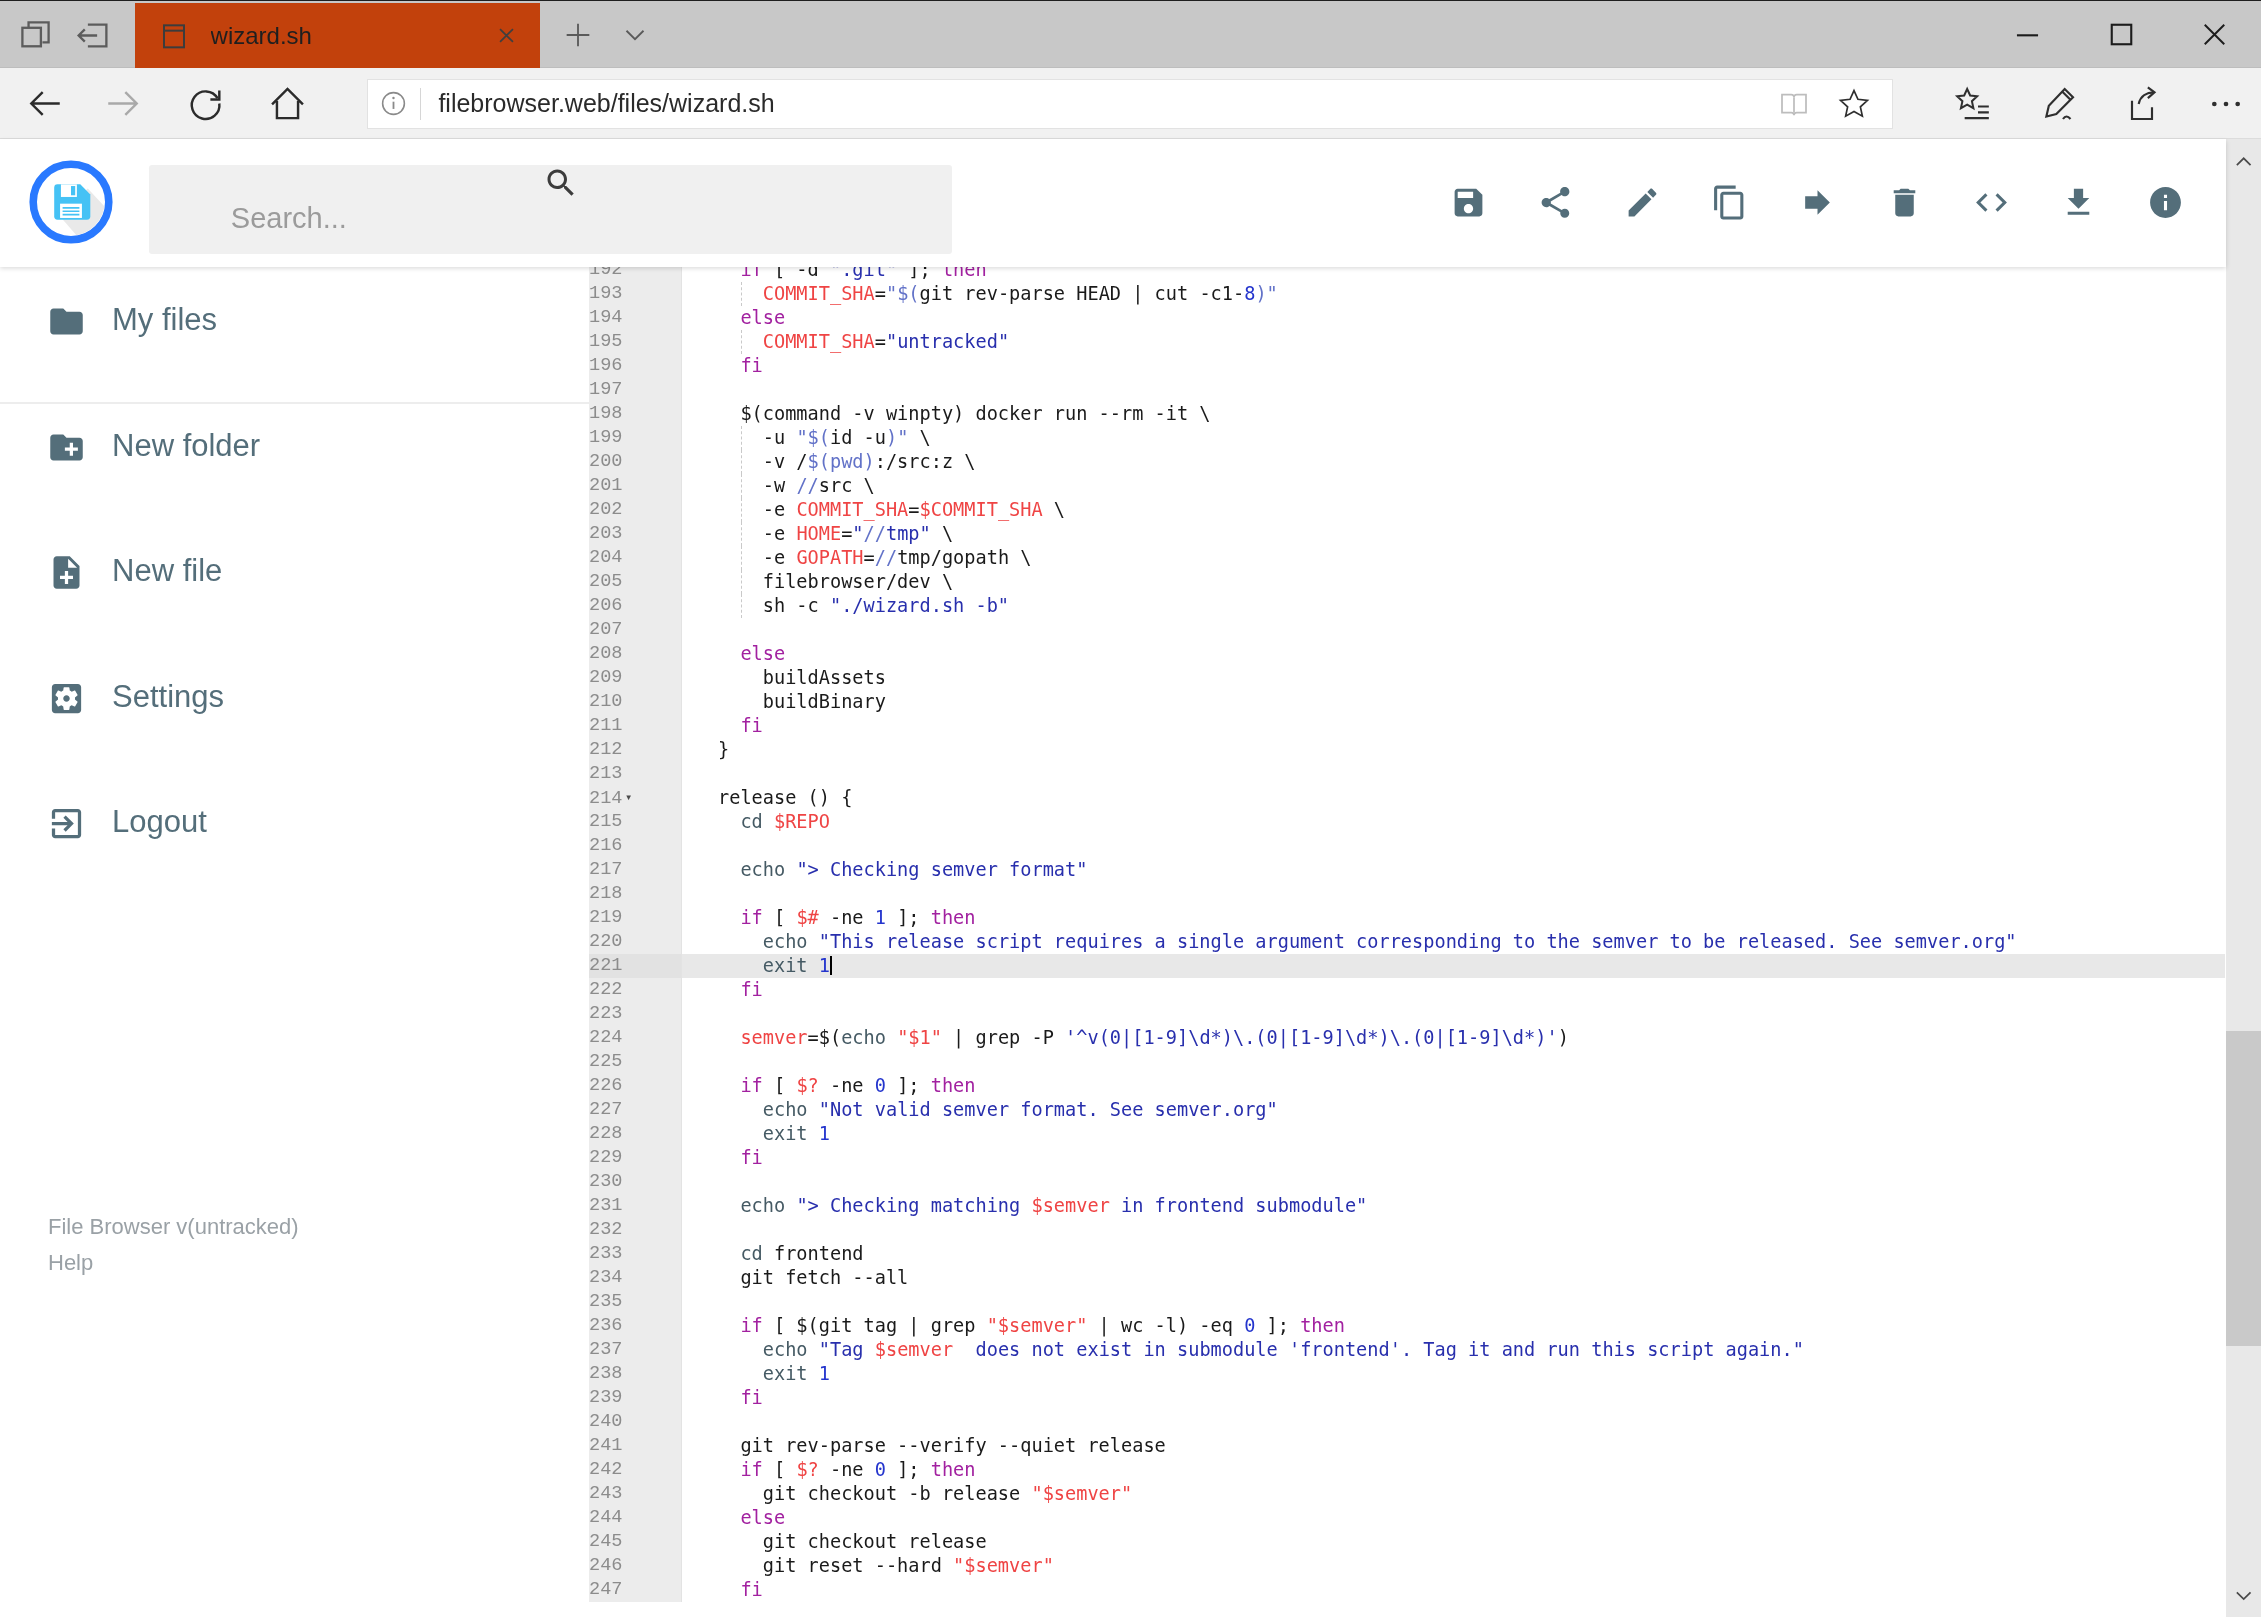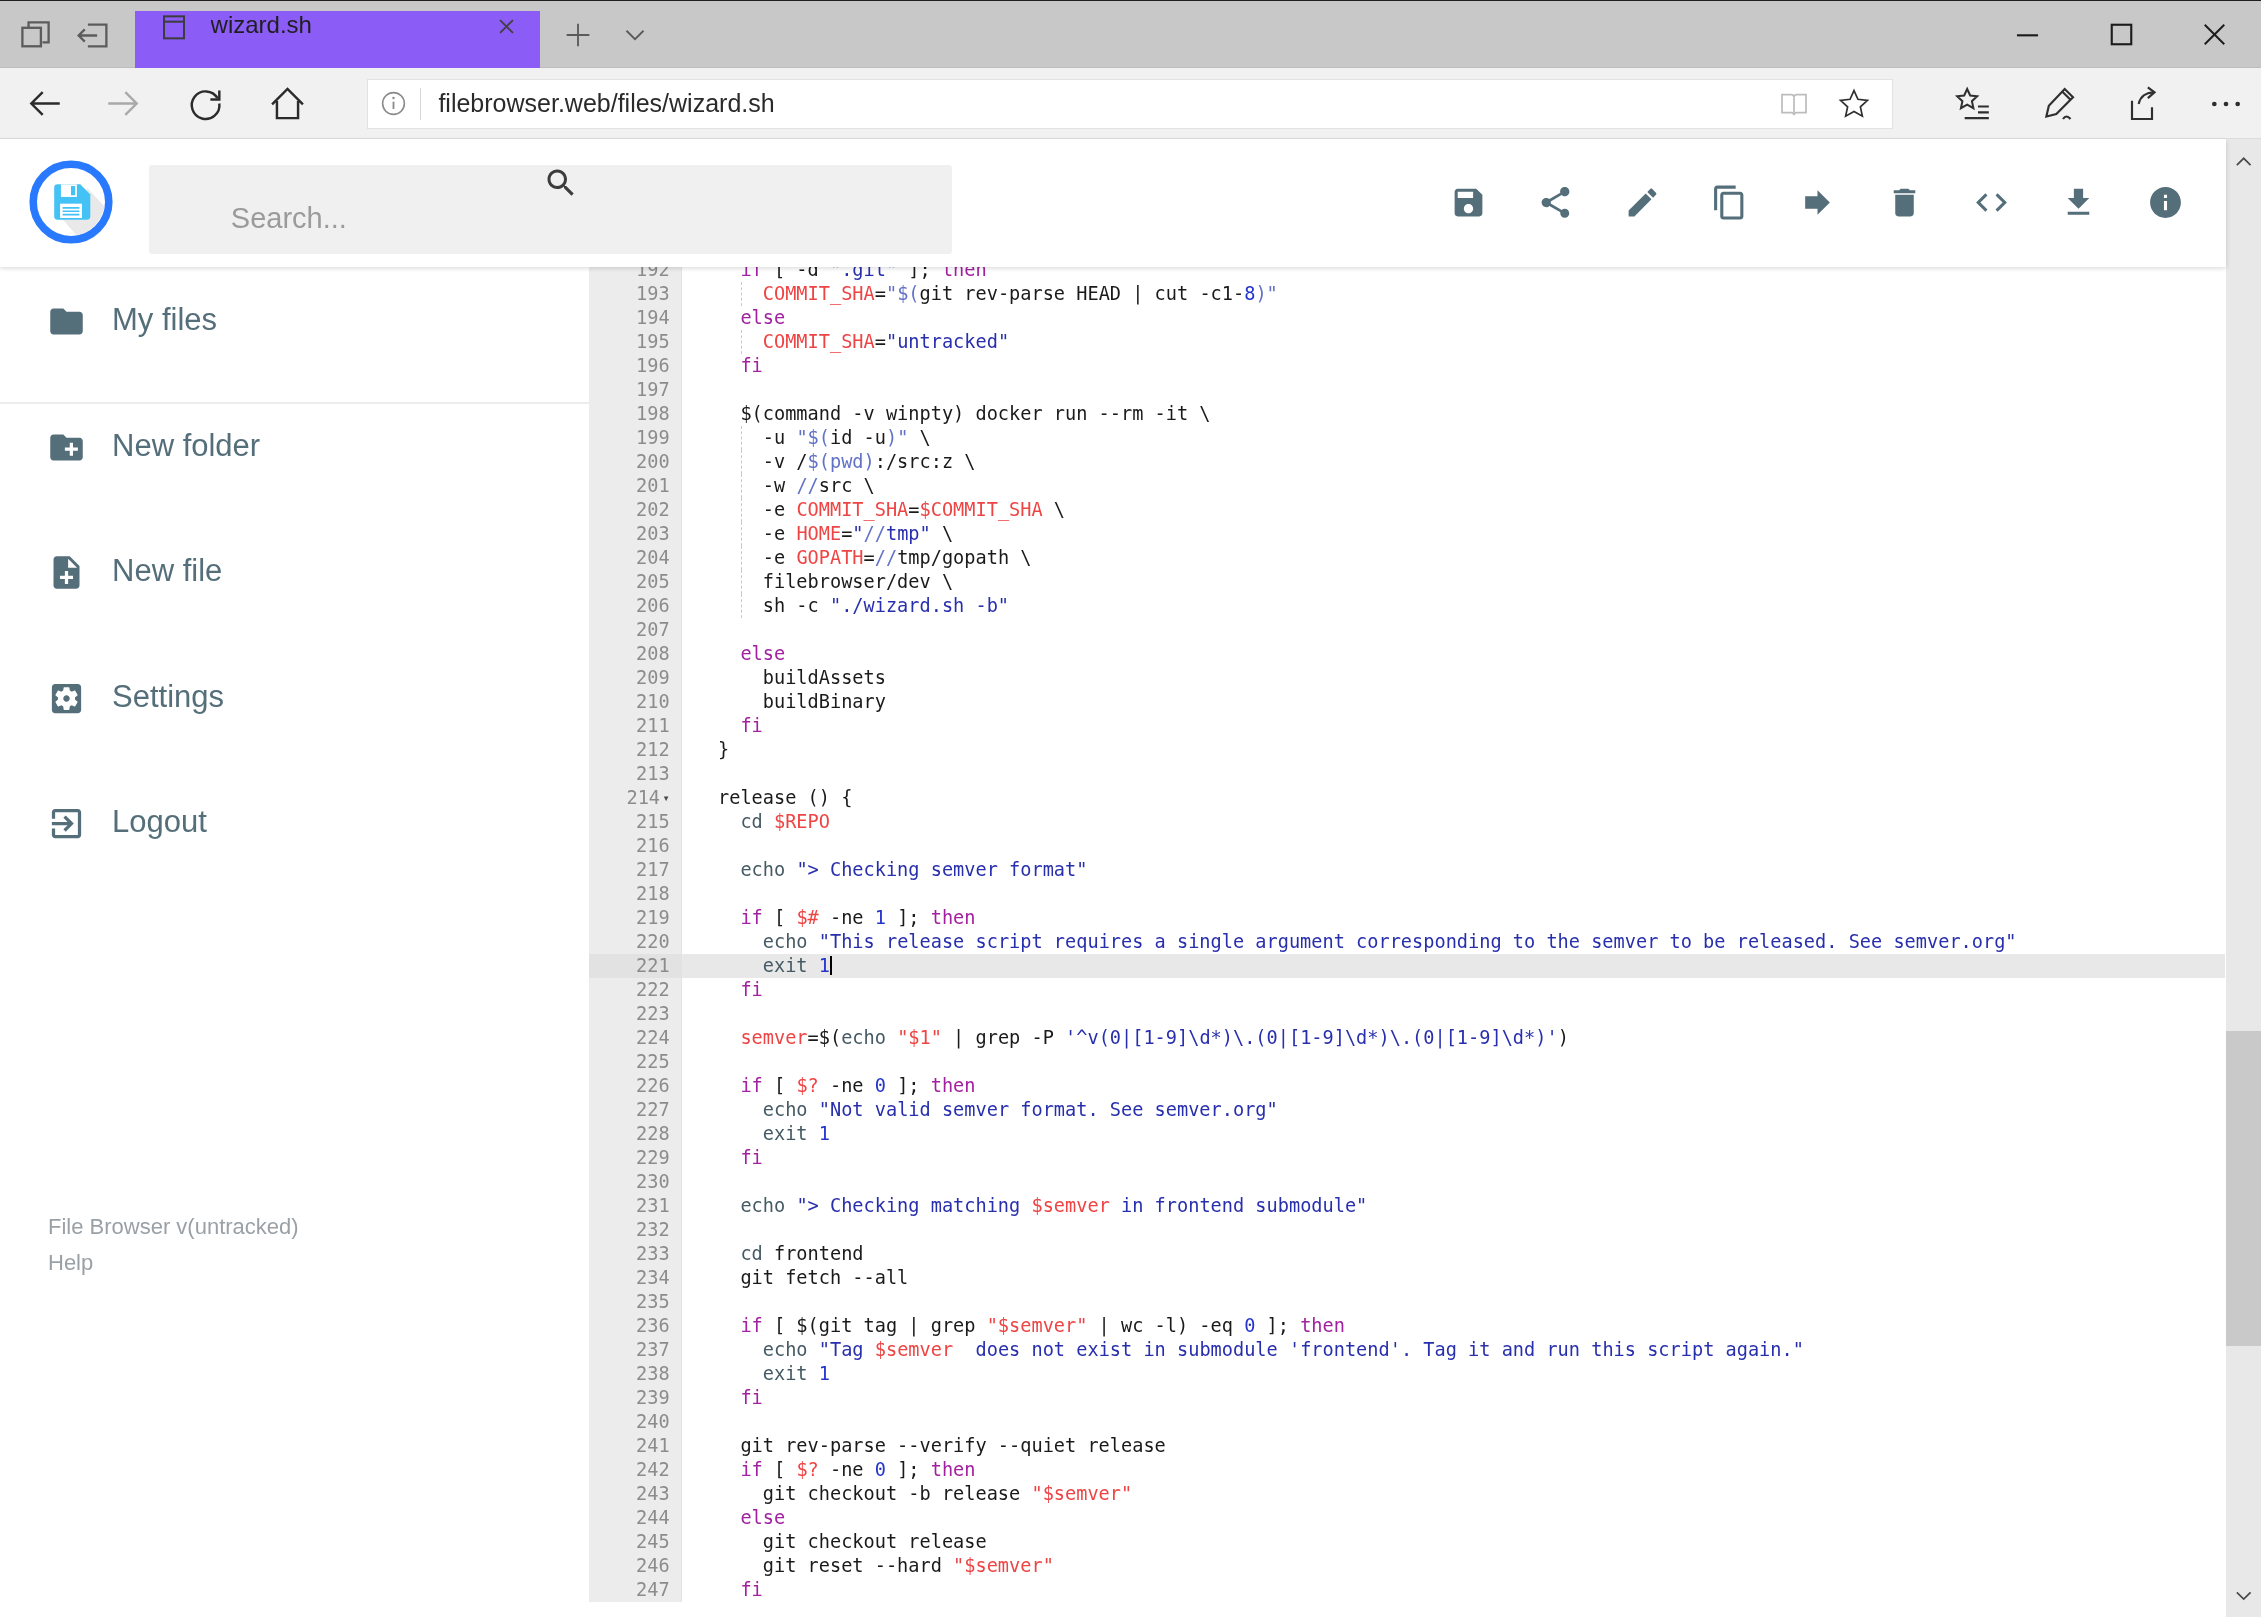--- a/index.html
+++ b/index.html
@@ -4,21 +4,21 @@
 <style>
   html,body{margin:0;padding:0;background:#888;}
   .page{position:relative;width:2261px;height:1617px;background:#ffffff;overflow:hidden;
         font-family:"Liberation Sans",sans-serif;-webkit-font-smoothing:antialiased;}
   svg{display:block;}
 
   
   .titlebar{position:absolute;left:0;top:0;width:2261px;height:68px;background:#c8c8c8;
             border-top:1.6px solid #1f1f1f;box-sizing:border-box;border-bottom:0.8px solid #bdbdbd;}
   .tb-btn{position:absolute;top:13px;width:42px;height:42px;display:flex;align-items:center;justify-content:center;cursor:default;}
-  .tab{position:absolute;left:135px;top:1.6px;width:405px;height:66px;background:#8b5cf6;display:flex;align-items:flex-start;margin-top:8px;}
+  .tab{position:absolute;left:135px;top:1.6px;width:405px;height:66px;background:#c2410c;display:flex;align-items:center;}
   .tab-fav{margin-left:22.6px;}
   .tab-title{margin-left:21px;font-size:24px;color:#1f1f1f;flex:1;white-space:nowrap;overflow:hidden;}
   .tab-close{margin-right:18px;}
   .winbtn{position:absolute;top:0;width:78px;height:66px;display:flex;align-items:center;justify-content:center;}
 
   
   .navbar{position:absolute;left:0;top:68px;width:2261px;height:71px;background:#f1f1f1;
           border-bottom:0.8px solid #dcdcdc;box-sizing:border-box;}
   .nav-ic{position:absolute;top:16px;width:39px;height:39px;}
   .urlbox{position:absolute;left:367px;top:10.5px;width:1526px;height:50px;background:#ffffff;
@@ -45,22 +45,22 @@
   .sb-item{position:absolute;left:0;width:589px;height:76px;display:flex;align-items:flex-start;cursor:pointer;}
   .sb-item svg{margin-left:47px;}
   .sb-label{margin-left:26px;font-size:31px;color:#546e7a;}
   .sb-div{position:absolute;left:0;width:589px;height:1.6px;background:#ededed;}
   .sb-footer{position:absolute;left:48px;font-size:22px;color:#9aa1a6;line-height:36px;}
 
   
   .editor{position:absolute;left:589px;top:266px;width:1636px;height:1351px;background:#ffffff;overflow:hidden;}
   .cl{display:flex;height:24px;line-height:24px;font-family:"DejaVu Sans Mono",monospace;font-size:18.6px;}
   .cl.part{margin-top:-8px;}
-  .gut{flex:0 0 93px;background:#ececec;text-align:right;padding-right:11.3px;box-sizing:border-box;
-       color:#8c8c8c;border-right:0.8px solid #e3e3e3;}
+  .gut{flex:0 0 93px;background:#ececec;text-align:left;padding-right:11.3px;box-sizing:border-box;
+       color:#8c8c8c;border-right:0.8px solid #e3e3e3;font-family:Liberation Mono, monospace;}
   .fold{font-size:12px;color:#4a4a4a;margin-left:2.4px;vertical-align:1.6px;}
   .cd{flex:1;padding-left:36px;white-space:pre;position:relative;color:#1a1a1a;}
   .cd.gd::before{content:"";position:absolute;left:59px;top:0;bottom:0;border-left:0.8px dashed #c9c9c9;}
   .cl.act{background:#e8e8e8;}
   .cl.act .gut{background:#e2e2e2;}
   .caret{display:inline-block;width:1.6px;height:19.4px;background:#000;vertical-align:-3.2px;}
 
   
   .scrollbar{position:absolute;left:2226px;top:139px;width:36px;height:1478px;background:#e8e8e8;}
   .sb-arrow{position:absolute;left:0;width:36px;height:36px;display:flex;align-items:center;justify-content:center;}

